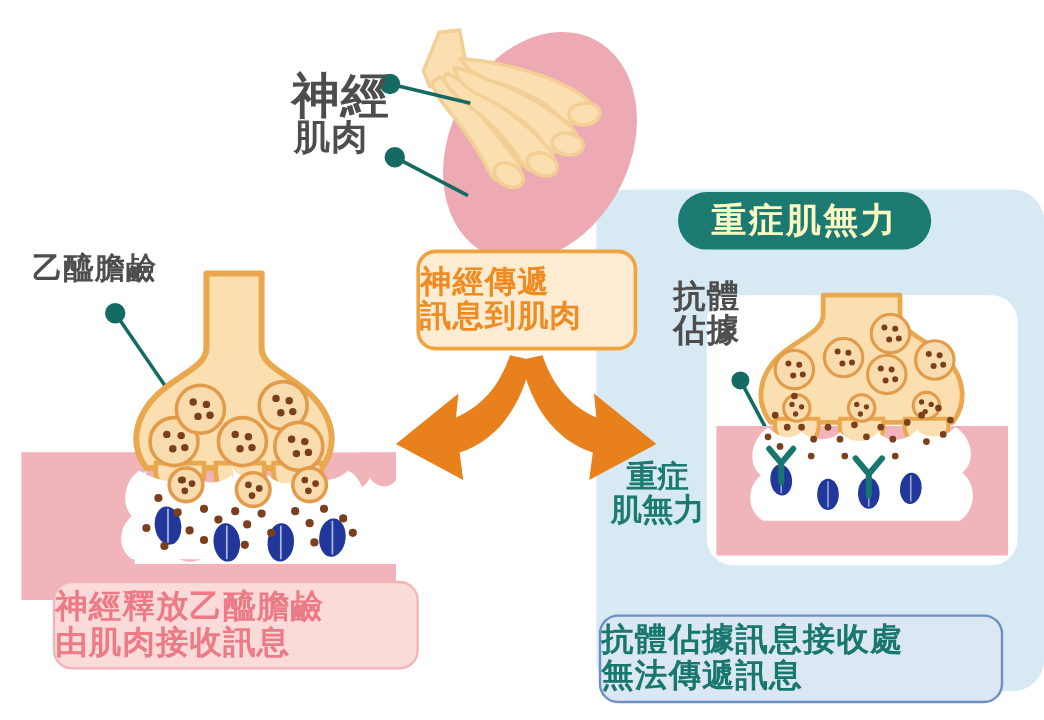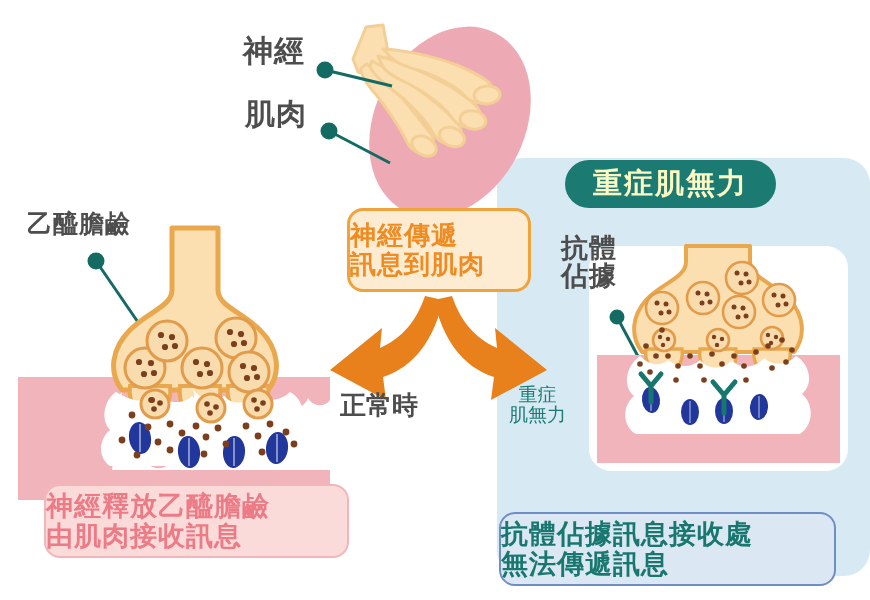--- a/index.html
+++ b/index.html
@@ -19,26 +19,26 @@
   }
   .white-card{
     left:589px;top:246px;width:259px;height:225px;
     background:#ffffff;border-radius:22px;
   }
 
   
   .lbl{
     color:#4d4d4d;font-weight:bold;letter-spacing:1px;white-space:nowrap;
   }
-  .lbl-nerve{left:243px;top:31px;font-size:30px;}
+  .lbl-nerve{left:243px;top:52px;font-size:40px;}
   .lbl-muscle{left:245px;top:94px;font-size:30px;}
   .lbl-ach{left:27px;top:207px;font-size:25px;}
   .lbl-antibody{left:561px;top:234px;font-size:27px;line-height:1.02;color:#4d4d4d;}
   .lbl-normal{left:340px;top:388px;font-size:26px;color:#4d4d4d;font-weight:bold;}
-  .lbl-mg-small{left:509px;top:385px;font-size:19px;color:#1b7a72;font-weight:normal;line-height:1.05;text-align:center;}
+  .lbl-mg-small{left:509px;top:385px;font-size:26px;color:#1b7a72;font-weight:bold;line-height:1.05;text-align:center;}
 
   
   .callout{
     left:347px;top:208px;width:184px;height:84px;
     background:#fdecd2;border:3px solid #f0a33c;border-radius:16px;
     display:flex;flex-direction:column;align-items:flex-start;justify-content:center;
     color:#ef8b21;font-weight:bold;font-size:26px;line-height:1.12;letter-spacing:1px;
     box-sizing:border-box;
   }
 
@@ -337,21 +337,20 @@
 
   <div class="lbl lbl-nerve">神經</div>
   <div class="lbl lbl-muscle">肌肉</div>
   <div class="lbl lbl-ach">乙醯膽鹼</div>
 
   <div class="lbl lbl-antibody">
     <div>抗體</div>
     <div>佔據</div>
   </div>
 
-  <div class="lbl-normal">正常時</div>
 
   <div class="lbl-mg-small">
     <div>重症</div>
     <div>肌無力</div>
   </div>
 
   <div class="callout">
     <div>神經傳遞</div>
     <div>訊息到肌肉</div>
   </div>

